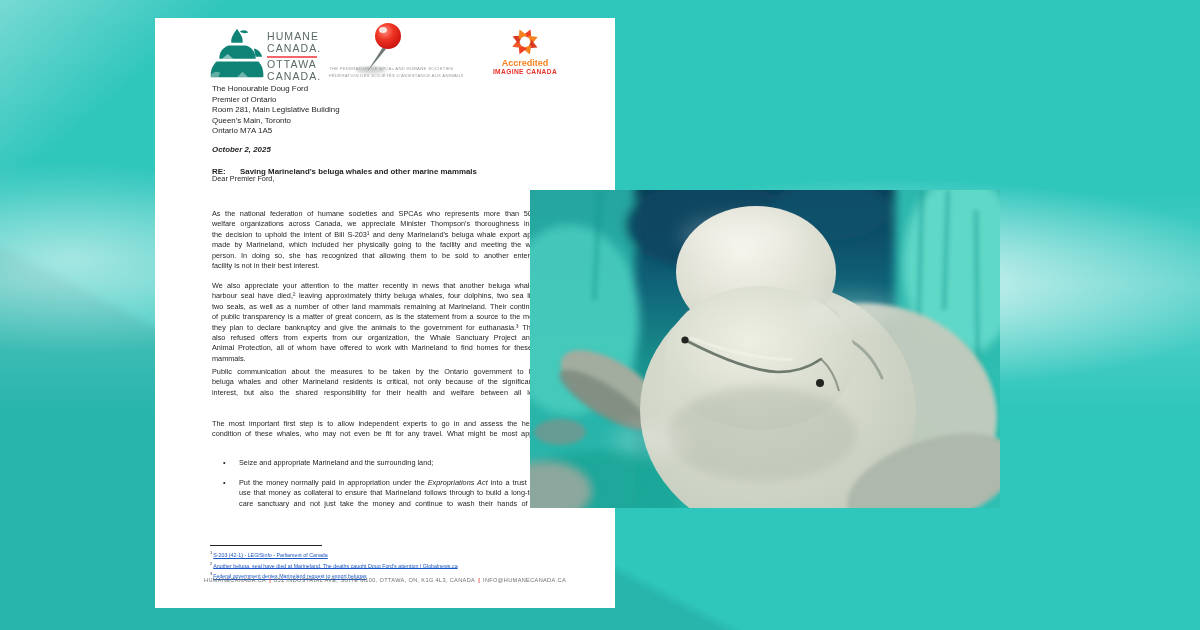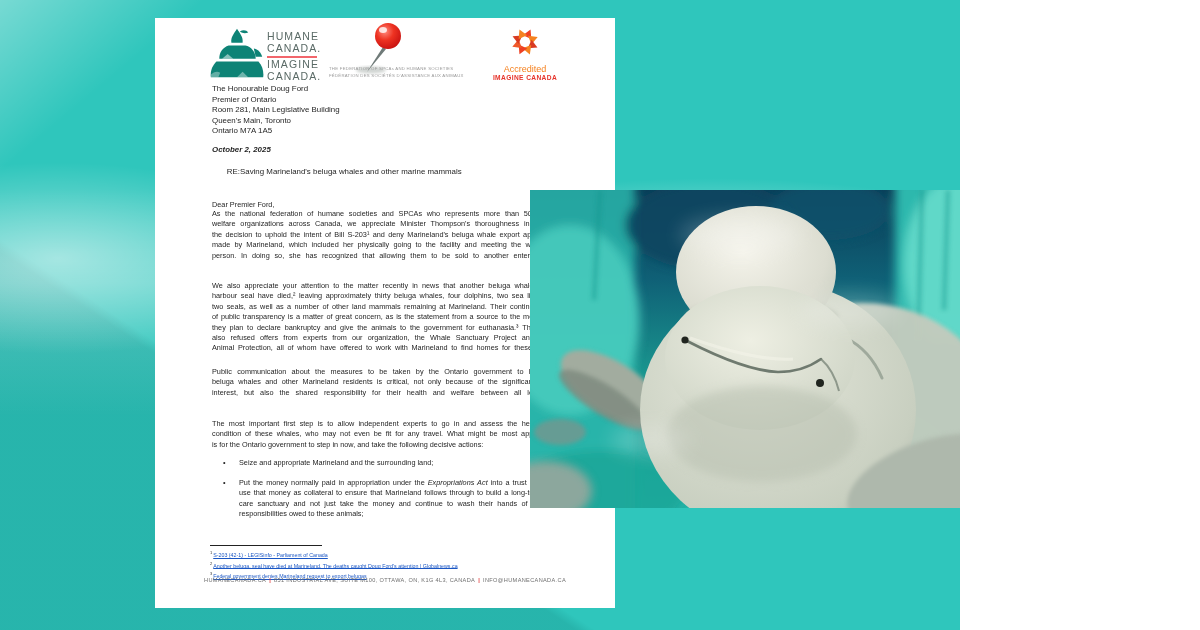--- a/index.html
+++ b/index.html
@@ -1,40 +1,40 @@
 <!DOCTYPE html>
 <html><head>
 <meta charset="utf-8">
 <style>
   html,body{margin:0;padding:0;}
   body{width:1200px;height:630px;overflow:hidden;font-family:"Liberation Sans",sans-serif;}
-  .stage{position:relative;width:960px;height:630px;overflow:hidden;
+  .stage{position:relative;width:1200px;height:630px;overflow:hidden;
     background-color:#2fc6bc;
     background-image:
       radial-gradient(ellipse 620px 170px at 74% 45%, rgba(255,255,255,.8), rgba(255,255,255,0) 62%),
       radial-gradient(ellipse 420px 160px at 6% 41%, rgba(255,255,255,.5), rgba(255,255,255,0) 60%),
       linear-gradient(140deg, rgba(255,255,255,.35) 0%, rgba(255,255,255,0) 12%),
       linear-gradient(to bottom, rgba(0,0,0,0) 30%, rgba(255,255,255,.18) 45%, rgba(255,255,255,0) 66%),
       linear-gradient(to top right, rgba(0,90,88,.16) 0%, rgba(0,90,88,.16) 30%, rgba(0,90,88,0) 31%);
   }
   
   .doc{position:absolute;left:155px;top:18px;width:460px;height:590px;background:#ffffff;z-index:1;}
   .abs{position:absolute;}
   .txt{color:#1f1f1f;}
   
   .humane-text{font-size:10.5px;line-height:11.5px;letter-spacing:1.1px;color:#5a6a66;font-weight:500;}
   .humane-rule{height:2px;background:#f2666c;width:50px;margin:1.5px 0;}
   .fed-text{font-size:4.3px;line-height:7px;color:#9a9a9a;letter-spacing:.25px;}
   .acc-block{text-align:center;width:90px;}
-  .acc-word{font-size:9px;font-weight:normal;color:#f58220;line-height:10px;margin-top:6px;}
+  .acc-word{font-size:9px;font-weight:bold;color:#f58220;line-height:10px;}
   .acc-org{font-size:6.6px;font-weight:bold;color:#e6332a;letter-spacing:.4px;line-height:8px;}
   
   .addr{font-size:7.9px;line-height:10.5px;}
   .date{font-size:7.9px;font-weight:bold;}
-  .re{font-size:7.9px;font-weight:normal;display:flex;text-align:right;}
+  .re{font-size:7.9px;font-weight:bold;display:flex;}
   .re .lbl{width:28px;}
   
   .body-block{width:346px;}
   .ln{font-size:7.3px;line-height:10.4px;white-space:nowrap;text-align-last:justify;width:346px;color:#1f1f1f;}
   .ln.end{text-align-last:left;}
   .sal{font-size:7.3px;}
   .bullet-row{position:absolute;left:68px;}
   .bullet-dot{position:absolute;left:0;top:0;font-size:7.3px;line-height:10.4px;color:#1f1f1f;}
   .bullet-text{position:absolute;left:16px;top:0;width:303px;}
   .bullet-text .ln{width:303px;}
@@ -69,21 +69,21 @@
           <path d="M14 33 L20 28 L26 33 Z" fill="#ffffff" opacity=".5"></path>
           <path d="M30 53 L36 47 L42 53 Z" fill="#ffffff" opacity=".4"></path>
         </g>
       </svg>
     </div>
 
     <div class="abs" style="left:112px;top:13px;">
       <div class="humane-text">HUMANE</div>
       <div class="humane-text">CANADA.</div>
       <div class="humane-rule"></div>
-      <div class="humane-text">IMAGINE</div>
+      <div class="humane-text">OTTAWA</div>
       <div class="humane-text">CANADA.</div>
     </div>
 
     <div class="abs" style="left:198px;top:2px;width:62px;height:58px;">
       <svg width="62" height="58" viewBox="0 0 62 58">
         <defs>
           <radialGradient id="pinball" cx="38%" cy="32%" r="75%">
             <stop offset="0%" stop-color="#ff8b7e"></stop>
             <stop offset="45%" stop-color="#ee3322"></stop>
             <stop offset="100%" stop-color="#c50f0f"></stop>
@@ -129,66 +129,66 @@
       <div>Ontario M7A 1A5</div>
     </div>
 
     <div class="abs date txt" style="left:57px;top:127px;font-style:italic;">October 2, 2025</div>
 
     <div class="abs re txt" style="left:57px;top:149px;">
       <span class="lbl">RE:</span>
       <span>Saving Marineland's beluga whales and other marine mammals</span>
     </div>
 
-    <div class="abs sal txt" style="left:57px;top:182px;">Dear Premier Ford,</div>
+    <div class="abs sal txt" style="left:57px;top:156px;">Dear Premier Ford,</div>
 
     <div class="abs body-block" style="left:57px;top:191px;">
       <div class="ln">As the national federation of humane societies and SPCAs who represents more than 50 animal</div>
       <div class="ln">welfare organizations across Canada, we appreciate Minister Thompson's thoroughness in making</div>
       <div class="ln">the decision to uphold the intent of Bill S-203¹ and deny Marineland's beluga whale export application</div>
       <div class="ln">made by Marineland, which included her physically going to the facility and meeting the whales in</div>
       <div class="ln">person. In doing so, she has recognized that allowing them to be sold to another entertainment</div>
+      <div class="ln end">facility is not in their best interest.</div>
     </div>
 
     <div class="abs body-block" style="left:57px;top:263px;">
       <div class="ln">We also appreciate your attention to the matter recently in news that another beluga whale and a</div>
       <div class="ln">harbour seal have died,² leaving approximately thirty beluga whales, four dolphins, two sea lions and</div>
       <div class="ln">two seals, as well as a number of other land mammals remaining at Marineland. Their continued lack</div>
       <div class="ln">of public transparency is a matter of great concern, as is the statement from a source to the media that</div>
       <div class="ln">they plan to declare bankruptcy and give the animals to the government for euthanasia.³ They have</div>
       <div class="ln">also refused offers from experts from our organization, the Whale Sanctuary Project and World</div>
       <div class="ln">Animal Protection, all of whom have offered to work with Marineland to find homes for these marine</div>
+      <div class="ln end">mammals.</div>
     </div>
 
     <div class="abs body-block" style="left:57px;top:349px;">
       <div class="ln">Public communication about the measures to be taken by the Ontario government to help the</div>
       <div class="ln">beluga whales and other Marineland residents is critical, not only because of the significant public</div>
       <div class="ln">interest, but also the shared responsibility for their health and welfare between all levels of</div>
     </div>
 
     <div class="abs body-block" style="left:57px;top:401px;">
       <div class="ln">The most important first step is to allow independent experts to go in and assess the health and</div>
       <div class="ln">condition of these whales, who may not even be fit for any travel. What might be most appropriate</div>
-      <div class="ln end">is for the Ontario government to step in now, and take the following decisive actions:</div>
     </div>
 
     <div class="bullet-row" style="top:440px;height:11px;">
       <span class="bullet-dot">•</span>
       <div class="bullet-text">
         <div class="ln end">Seize and appropriate Marineland and the surrounding land;</div>
       </div>
     </div>
 
     <div class="bullet-row" style="top:460px;">
       <span class="bullet-dot">•</span>
       <div class="bullet-text">
         <div class="ln"><span>Put the money normally paid in appropriation under the </span><span class="it">Expropriations Act</span><span> into a trust and</span></div>
         <div class="ln">use that money as collateral to ensure that Marineland follows through to build a long-term</div>
         <div class="ln">care sanctuary and not just take the money and continue to wash their hands of the</div>
-        <div class="ln end">responsibilities owed to these animals;</div>
       </div>
     </div>
 
     <div class="abs fn-rule" style="left:55px;top:527px;"></div>
 
     <div class="abs" style="left:55px;top:531px;">
       <div class="fn"><span class="sup">1</span><span class="lnk">S-203 (42-1) - LEGISinfo - Parliament of Canada</span></div>
       <div class="fn"><span class="sup">2</span><span class="lnk">Another beluga, seal have died at Marineland. The deaths caught Doug Ford's attention | Globalnews.ca</span></div>
       <div class="fn"><span class="sup">3</span><span class="lnk">Federal government denies Marineland request to export belugas</span></div>
     </div>

